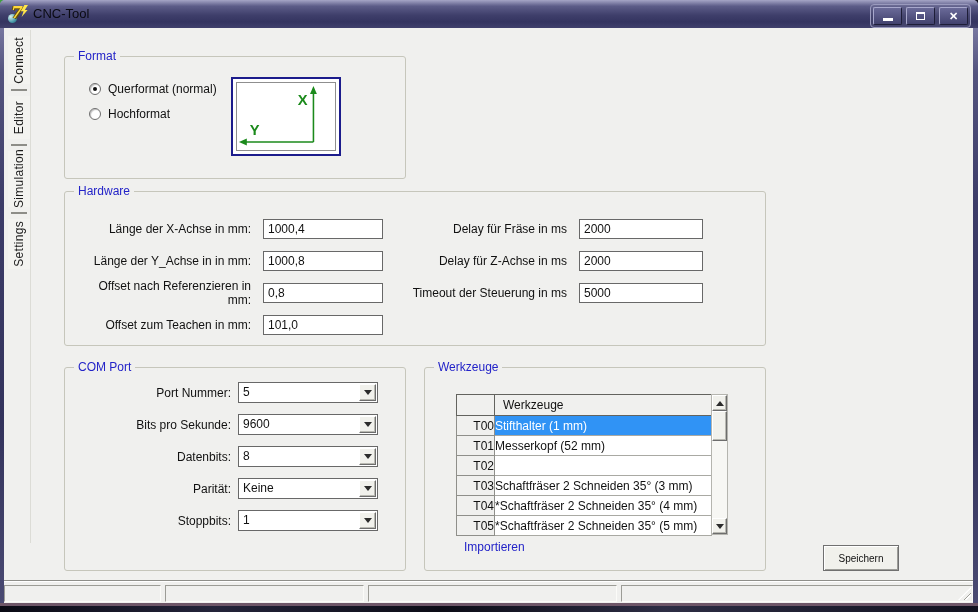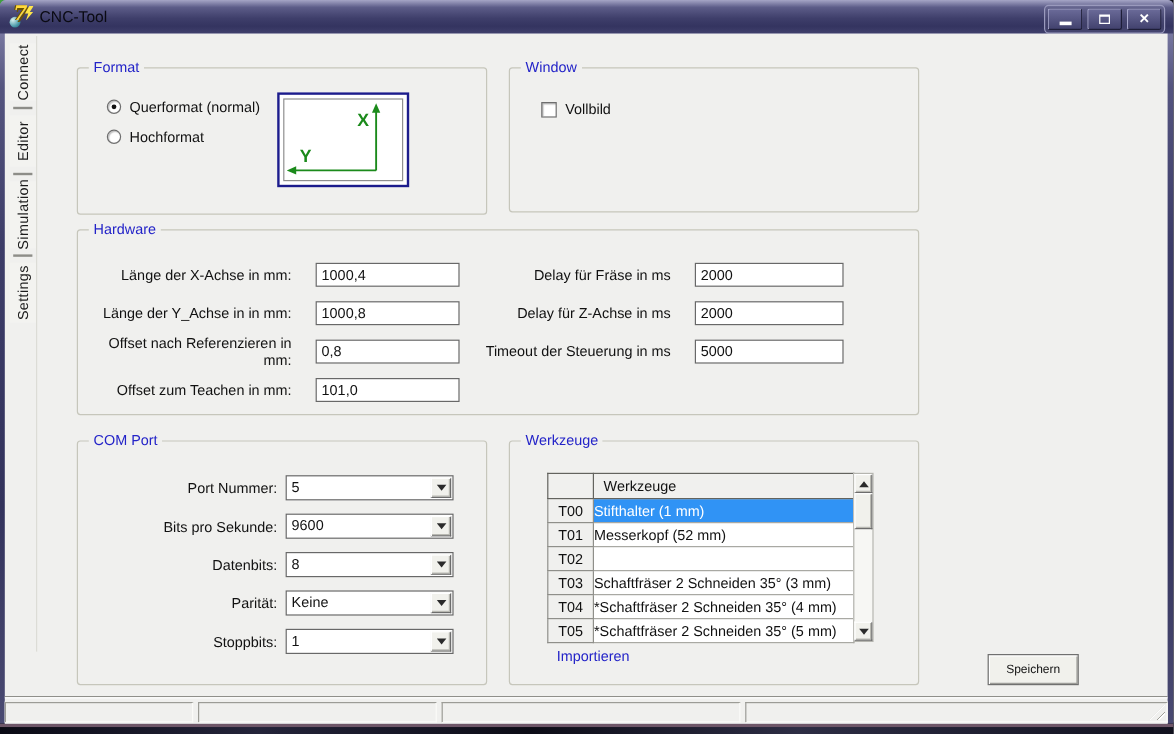--- a/index.html
+++ b/index.html
@@ -77,51 +77,51 @@
   
   .diagram { position:absolute; left:166px; top:20px; width:110px; height:79px;
     border:2px solid #1c1c8c; background:#fff; padding:3px; }
   .diagram-inner { width:100%; height:100%; border:1px solid #8f8f8f; }
 
   
   .field-col { position:absolute; display:flex; flex-direction:column; gap:12px; }
   #hw-left  { left:8px;   top:27px; }
   #hw-right { left:300px; top:27px; }
   .field-row { display:flex; align-items:center; height:20px; }
-  .field-label { font-size:12px; color:#111; text-align:right; padding-right:20px; }
+  .field-label { font-size:12px; color:#111; text-align:right; padding-right:12px; }
   #hw-left  .field-label { width:190px; }
   #hw-right .field-label { width:214px; }
   .text-input { height:20px; background:#fff; border:1px solid #686868; font-family:"Liberation Sans",sans-serif;
     font-size:12px; color:#111; padding:1px 4px; }
   #hw-left  .text-input { width:120px; }
   #hw-right .text-input { width:124px; }
 
   
-  .combo-col { position:absolute; left:8px; top:28px; display:flex; flex-direction:column; gap:11px; }
+  .combo-col { position:absolute; left:8px; top:14px; display:flex; flex-direction:column; gap:11px; }
   .combo-row { display:flex; align-items:center; height:21px; }
   .combo-label { width:165px; text-align:right; padding-right:7px; font-size:12px; color:#111; }
   .combo { width:140px; height:21px; background:#fff; border:1px solid #686868; display:flex;
     align-items:center; cursor:default; }
   .combo-value { flex:1; font-size:12px; color:#111; padding-left:4px; line-height:19px; }
   .combo-btn { width:17px; height:17px; margin-right:1px; background:#f1f1ec;
     border:1px solid; border-color:#ffffff #6d6d6d #6d6d6d #ffffff;
     box-shadow:inset -1px -1px 0 #b9b9b2; display:flex; align-items:center; justify-content:center; }
   .arrow-down { width:0; height:0; border:4px solid transparent; border-top:5px solid #2b2b2b; margin-top:4px; }
   .arrow-up-sm { width:0; height:0; border:4px solid transparent; border-bottom:5px solid #2b2b2b; margin-bottom:4px; }
   .arrow-down-sm { width:0; height:0; border:4px solid transparent; border-top:5px solid #2b2b2b; margin-top:4px; }
 
   
   .tools-table { position:absolute; left:31px; top:26px; border-collapse:collapse; table-layout:fixed; }
   .tools-table th, .tools-table td { font-weight:normal; font-size:12px; color:#111; height:20px;
     overflow:hidden; white-space:nowrap; }
   .tools-table thead th { height:21px; background:#f0f0ee; border:1px solid #63635e; }
   .col-id { width:38px; }
   .col-name { width:217px; }
   .tools-table thead .col-name { text-align:left; padding-left:8px; }
-  .tools-table tbody th { background:#f0f0ee; border:1px solid #8f8f8a; text-align:center; }
+  .tools-table tbody th { background:#f0f0ee; border:1px solid #8f8f8a; text-align:right; }
   .tools-table tbody td { background:#fff; border:1px solid #a9a9a3; text-align:left; }
   .tools-table tbody td.selected { background:#3093f5; color:#fff; }
   .tools-scrollbar { position:absolute; left:286px; top:26px; width:17px; height:141px;
     background:#f7f7f4; border:1px solid #b5b5af; display:flex; flex-direction:column; }
   .scroll-btn { width:15px; height:16px; background:#f1f1ec; border:1px solid;
     border-color:#ffffff #6d6d6d #6d6d6d #ffffff; box-shadow:inset -1px -1px 0 #b9b9b2;
     display:flex; align-items:center; justify-content:center; flex:0 0 auto; }
   .scroll-thumb { width:15px; height:30px; background:#f1f1ec; border:1px solid;
     border-color:#ffffff #6d6d6d #6d6d6d #ffffff; box-shadow:inset -1px -1px 0 #b9b9b2; flex:0 0 auto; }
   .scroll-spacer { flex:1; }
@@ -212,27 +212,20 @@
           <line x1="78" y1="60" x2="78" y2="9" stroke="#1b8a1b" stroke-width="1.6"></line>
           <polygon points="78,3 74.5,11 81.5,11" fill="#1b8a1b"></polygon>
           <line x1="78" y1="60" x2="8" y2="60" stroke="#1b8a1b" stroke-width="1.6"></line>
           <polygon points="2,60 10,56.5 10,63.5" fill="#1b8a1b"></polygon>
           <text x="62" y="22" fill="#1b8a1b" font-size="15" font-weight="bold" font-family="Liberation Sans, sans-serif">X</text>
           <text x="13" y="53" fill="#1b8a1b" font-size="15" font-weight="bold" font-family="Liberation Sans, sans-serif">Y</text>
         </svg>
       </div>
     </div>
 
-    <div class="groupbox" id="gb-window">
-      <span class="groupbox-title">Window</span>
-      <div class="check-row">
-        <span class="checkbox"></span>
-        <span class="check-label">Vollbild</span>
-      </div>
-    </div>
 
     <div class="groupbox" id="gb-hardware">
       <span class="groupbox-title">Hardware</span>
       <div class="field-col" id="hw-left">
           <div class="field-row">
             <label class="field-label">Länge der X-Achse in mm:</label>
             <input class="text-input" value="1000,4" style="">
           </div>
           <div class="field-row">
             <label class="field-label">Länge der Y_Achse in in mm:</label>

